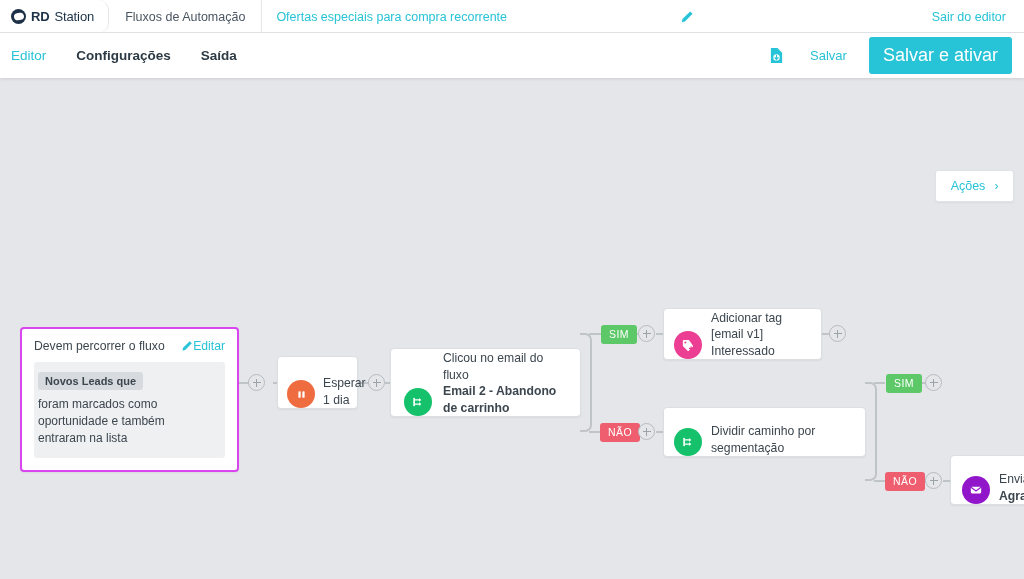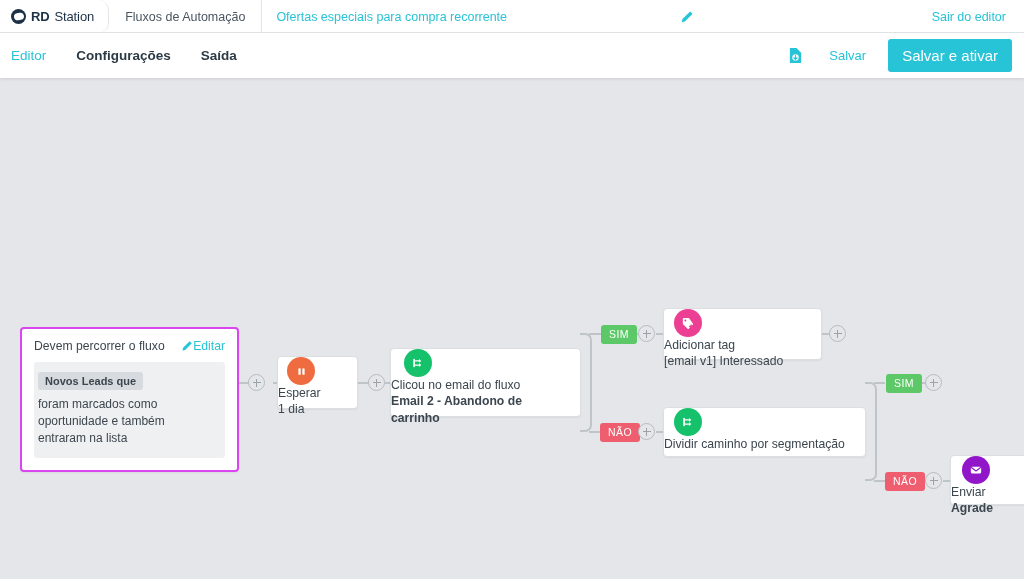--- a/index.html
+++ b/index.html
@@ -75,21 +75,21 @@
     font-weight: bold;
   }
   #tab-editor { margin-left: 11px; color: #27c3d6; font-weight: normal; }
   #tb-doc-icon { cursor: pointer; display: flex; align-items: center; margin-right: 26px; }
   #btn-salvar {
     font-size: 13px; color: #27c3d6; cursor: pointer;
     text-decoration: none; margin-right: 22px;
   }
   #btn-salvar-ativar {
     background: #27c3d6; color: #fff;
-    font-size: 15px;
+    font-size: 18px;
     padding: 8px 14px;
     border-radius: 3px;
     cursor: pointer;
     margin-right: 12px;
     white-space: nowrap;
   }
 
   
   #canvas {
     position: relative;
@@ -111,23 +111,22 @@
   #actions-button span.chev { font-size: 12px; color: #27c3d6; line-height: 1; }
 
   
   .node {
     position: absolute;
     background: #fff;
     border: 1px solid #dcdfe2;
     border-radius: 4px;
     box-shadow: 0 1px 2px rgba(0,0,0,.06);
     display: flex;
-    align-items: flex-start;
+    align-items: flex-end;
     z-index: 5;
-    flex-direction: column;
   }
   .node-icon {
     width: 28px; height: 28px; border-radius: 50%;
     flex: none;
     display: flex; align-items: center; justify-content: center;
     margin: 0 11px 0 13px;
   }
   .node-text { font-size: 12.2px; color: #3c464f; line-height: 1.35; padding-right: 12px; }
   .node-text .l2 { font-weight: bold; }
 
@@ -248,20 +247,24 @@
       <path d="M8 8.8v4.2M6.3 11.4 8 13.1l1.7-1.7" stroke="#27c3d6" stroke-width="1.2" fill="none" stroke-linecap="round"></path>
     </svg>
   </div>
 
   <div id="btn-salvar">Salvar</div>
   <div id="btn-salvar-ativar">Salvar e ativar</div>
 </div>
 
 <div id="canvas">
 
+  <div id="actions-button">
+    <span class="lbl">Ações</span>
+    <span class="chev">›</span>
+  </div>
 
   <div class="conn conn-h" style="left:239px; top:304px; width:18px;"></div>
   <div class="conn conn-h" style="left:273px; top:304px; width:5px;"></div>
   <div class="conn conn-h" style="left:357px; top:304px; width:12px;"></div>
   <div class="conn conn-h" style="left:385px; top:304px; width:6px;"></div>
 
   <div class="bracket bracket-right" style="left:580px; top:255px; width:12px; height:99px;"></div>
   <div class="conn conn-h" style="left:589px; top:255px; width:12px;"></div>
   <div class="conn conn-h" style="left:589px; top:353px; width:12px;"></div>
   <div class="conn conn-h" style="left:634px; top:255px; width:5px;"></div>

